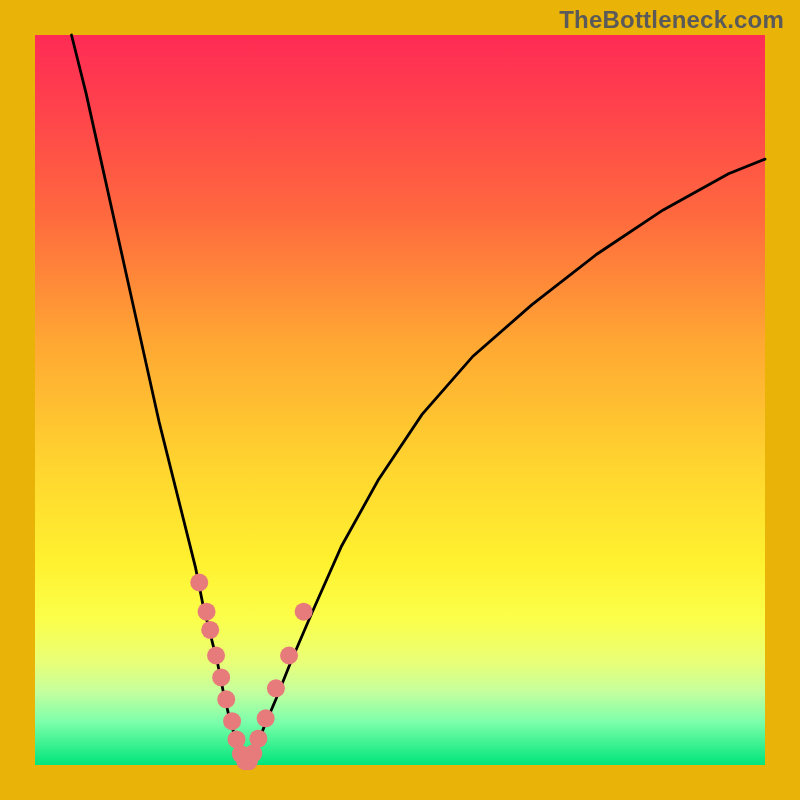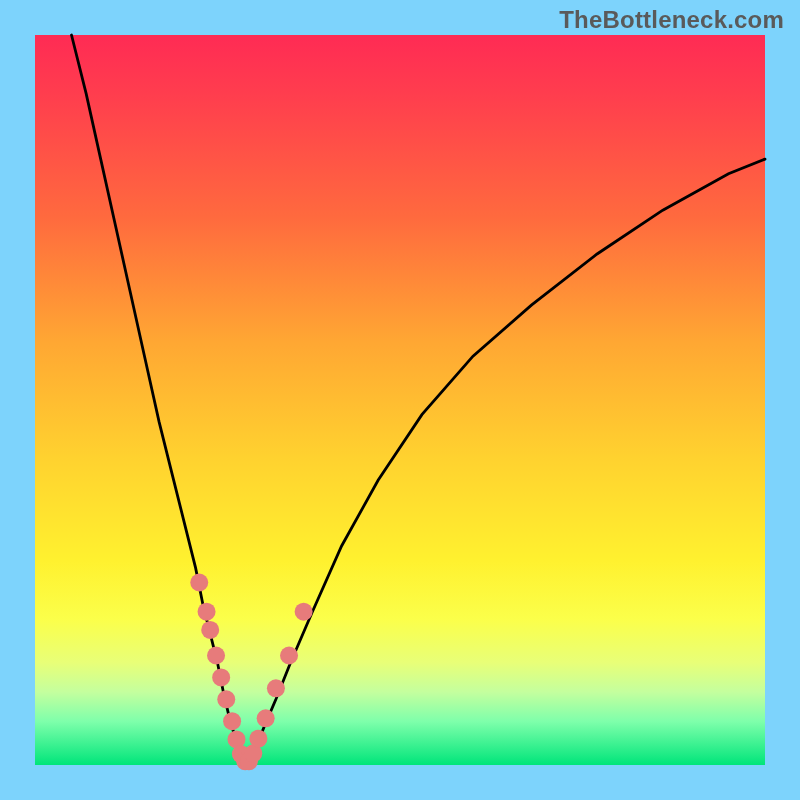--- a/index.html
+++ b/index.html
@@ -9,21 +9,21 @@
     height: 800px;
     background: #000;
     overflow: hidden;
   }
   .frame {
     position: absolute;
     left: 0;
     top: 0;
     width: 800px;
     height: 800px;
-    background: #7dd3fc;
+    background: #eab308;
   }
   .plot {
     position: absolute;
     left: 35px;
     top: 35px;
     width: 730px;
     height: 730px;
     background: linear-gradient(to bottom,
       #ff2b54 0%,
       #ff3d4e 8%,

